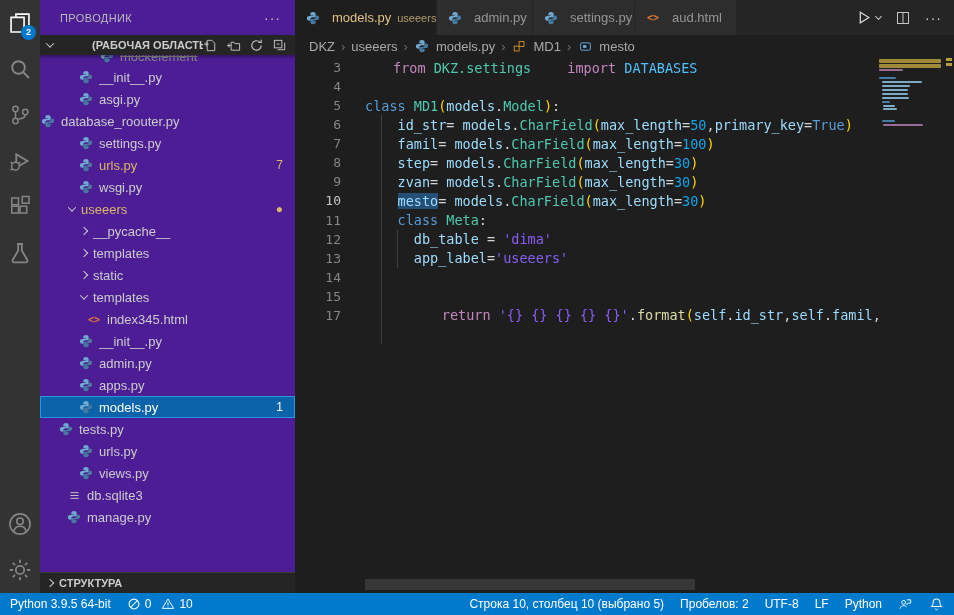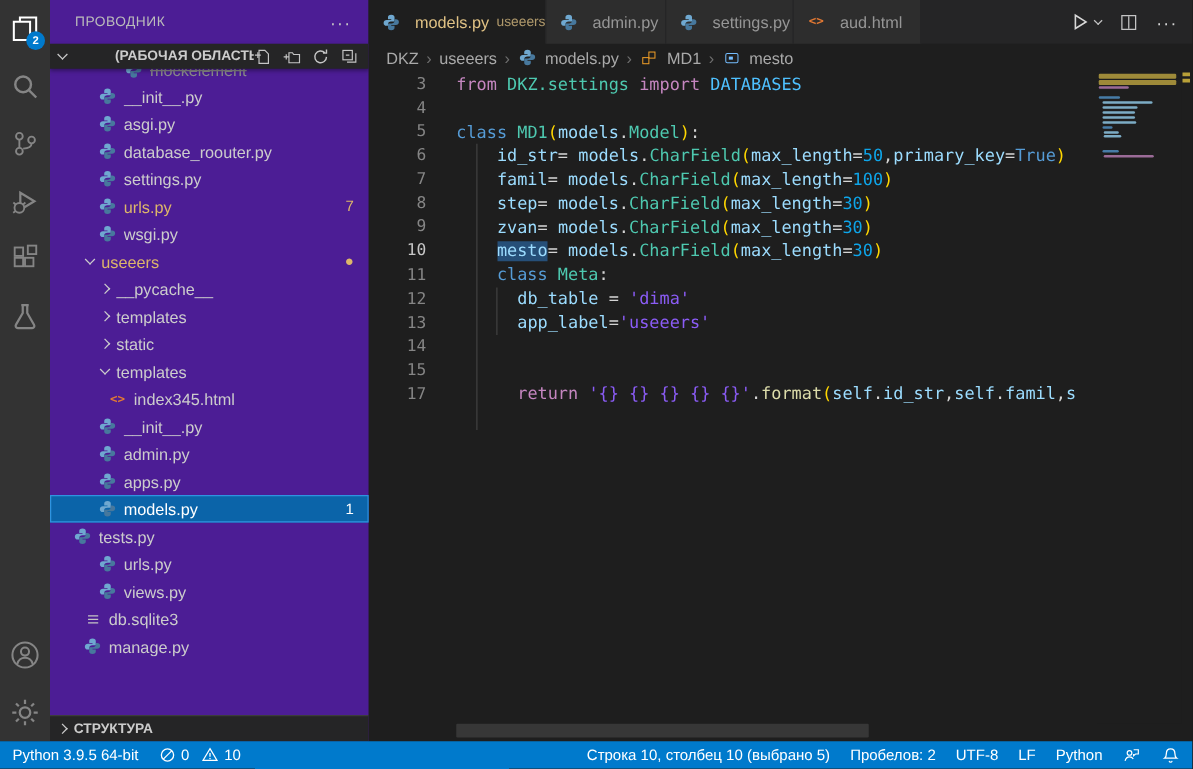--- a/index.html
+++ b/index.html
@@ -64,21 +64,21 @@
     padding-left:14px; font-size:13px; color:#a9a9a9; gap:5px; }
   .bc-sep { color:#6e6e6e; font-size:13px; margin:0 1px; }
   .bc-item { display:flex; align-items:center; gap:4px; cursor:pointer; }
 
   
   #code-region { position:absolute; left:0; right:76px; top:57px; bottom:14px; overflow:hidden; }
   .code-line { display:flex; height:19.07px; align-items:center; font-family:"DejaVu Sans Mono",monospace; font-size:13.5px; }
   .ln { width:46px; text-align:right; color:#858585; font-size:13px; flex:none; }
   .ln.active { color:#c6c6c6; }
   .lc { padding-left:24px; white-space:pre; color:#d4d4d4; }
-  .tok-kw1 { color:#c586c0; } .tok-kw2 { color:#569cd6; } .tok-cls { color:#4ec9b0; }
+  .tok-kw1 { color:#c586c0;margin-left:28px; } .tok-kw2 { color:#569cd6; } .tok-cls { color:#4ec9b0; }
   .tok-var { color:#9cdcfe; } .tok-const { color:#4fc1ff; } .tok-fn { color:#dcdcaa; }
   .tok-num { color:#0ea5e9; } .tok-str { color:#8b5cf6; } .tok-pun { color:#d4d4d4; }
   .tok-paren { color:#ffd700; }
   .tok.selbg { background:#264f78; }
   .indent-guide { position:absolute; width:1px; background:#404040; }
 
   #minimap { position:absolute; right:9px; top:57px; width:67px; bottom:14px; background:#1e1e1e; }
   .mm-bar { position:absolute; height:2px; border-radius:1px; }
   #overview-ruler { position:absolute; right:0; top:57px; width:9px; bottom:14px; }
   .ov-mark { position:absolute; left:1px; width:6px; height:3px; background:#b8a038; }
@@ -236,21 +236,21 @@
             <span class="ficon">
               <svg width="14" height="14" viewBox="0 0 16 16" fill="none" xmlns="http://www.w3.org/2000/svg">
                 <path fill="#6fa8d0" d="M8 1C5.9 1 5 1.9 5 3.2V5.1h3v.6H3.8C2.2 5.7 1 6.7 1 8.4 1 10.1 2.1 11 3.7 11H5V9.3C5 7.8 6.2 7 7.7 7H11V3.2C11 1.9 10.1 1 8 1z"></path>
                 <path fill="#47789d" d="M8 15c2.1 0 3-.9 3-2.2v-1.9H8v-.6h4.2c1.6 0 2.8-1 2.8-2.7C15 5.9 13.9 5 12.3 5H11v1.7C11 8.2 9.8 9 8.3 9H5v3.8C5 14.1 5.9 15 8 15z"></path>
               </svg>
             </span>
             <span class="label">asgi.py</span>
           </div>
         </div>
         <div class="row">
-          <div class="row-inner" style="padding-left: 38px;">
+          <div class="row-inner" style="">
             <span class="ficon">
               <svg width="14" height="14" viewBox="0 0 16 16" fill="none" xmlns="http://www.w3.org/2000/svg">
                 <path fill="#6fa8d0" d="M8 1C5.9 1 5 1.9 5 3.2V5.1h3v.6H3.8C2.2 5.7 1 6.7 1 8.4 1 10.1 2.1 11 3.7 11H5V9.3C5 7.8 6.2 7 7.7 7H11V3.2C11 1.9 10.1 1 8 1z"></path>
                 <path fill="#47789d" d="M8 15c2.1 0 3-.9 3-2.2v-1.9H8v-.6h4.2c1.6 0 2.8-1 2.8-2.7C15 5.9 13.9 5 12.3 5H11v1.7C11 8.2 9.8 9 8.3 9H5v3.8C5 14.1 5.9 15 8 15z"></path>
               </svg>
             </span>
             <span class="label">database_roouter.py</span>
           </div>
         </div>
         <div class="row">

